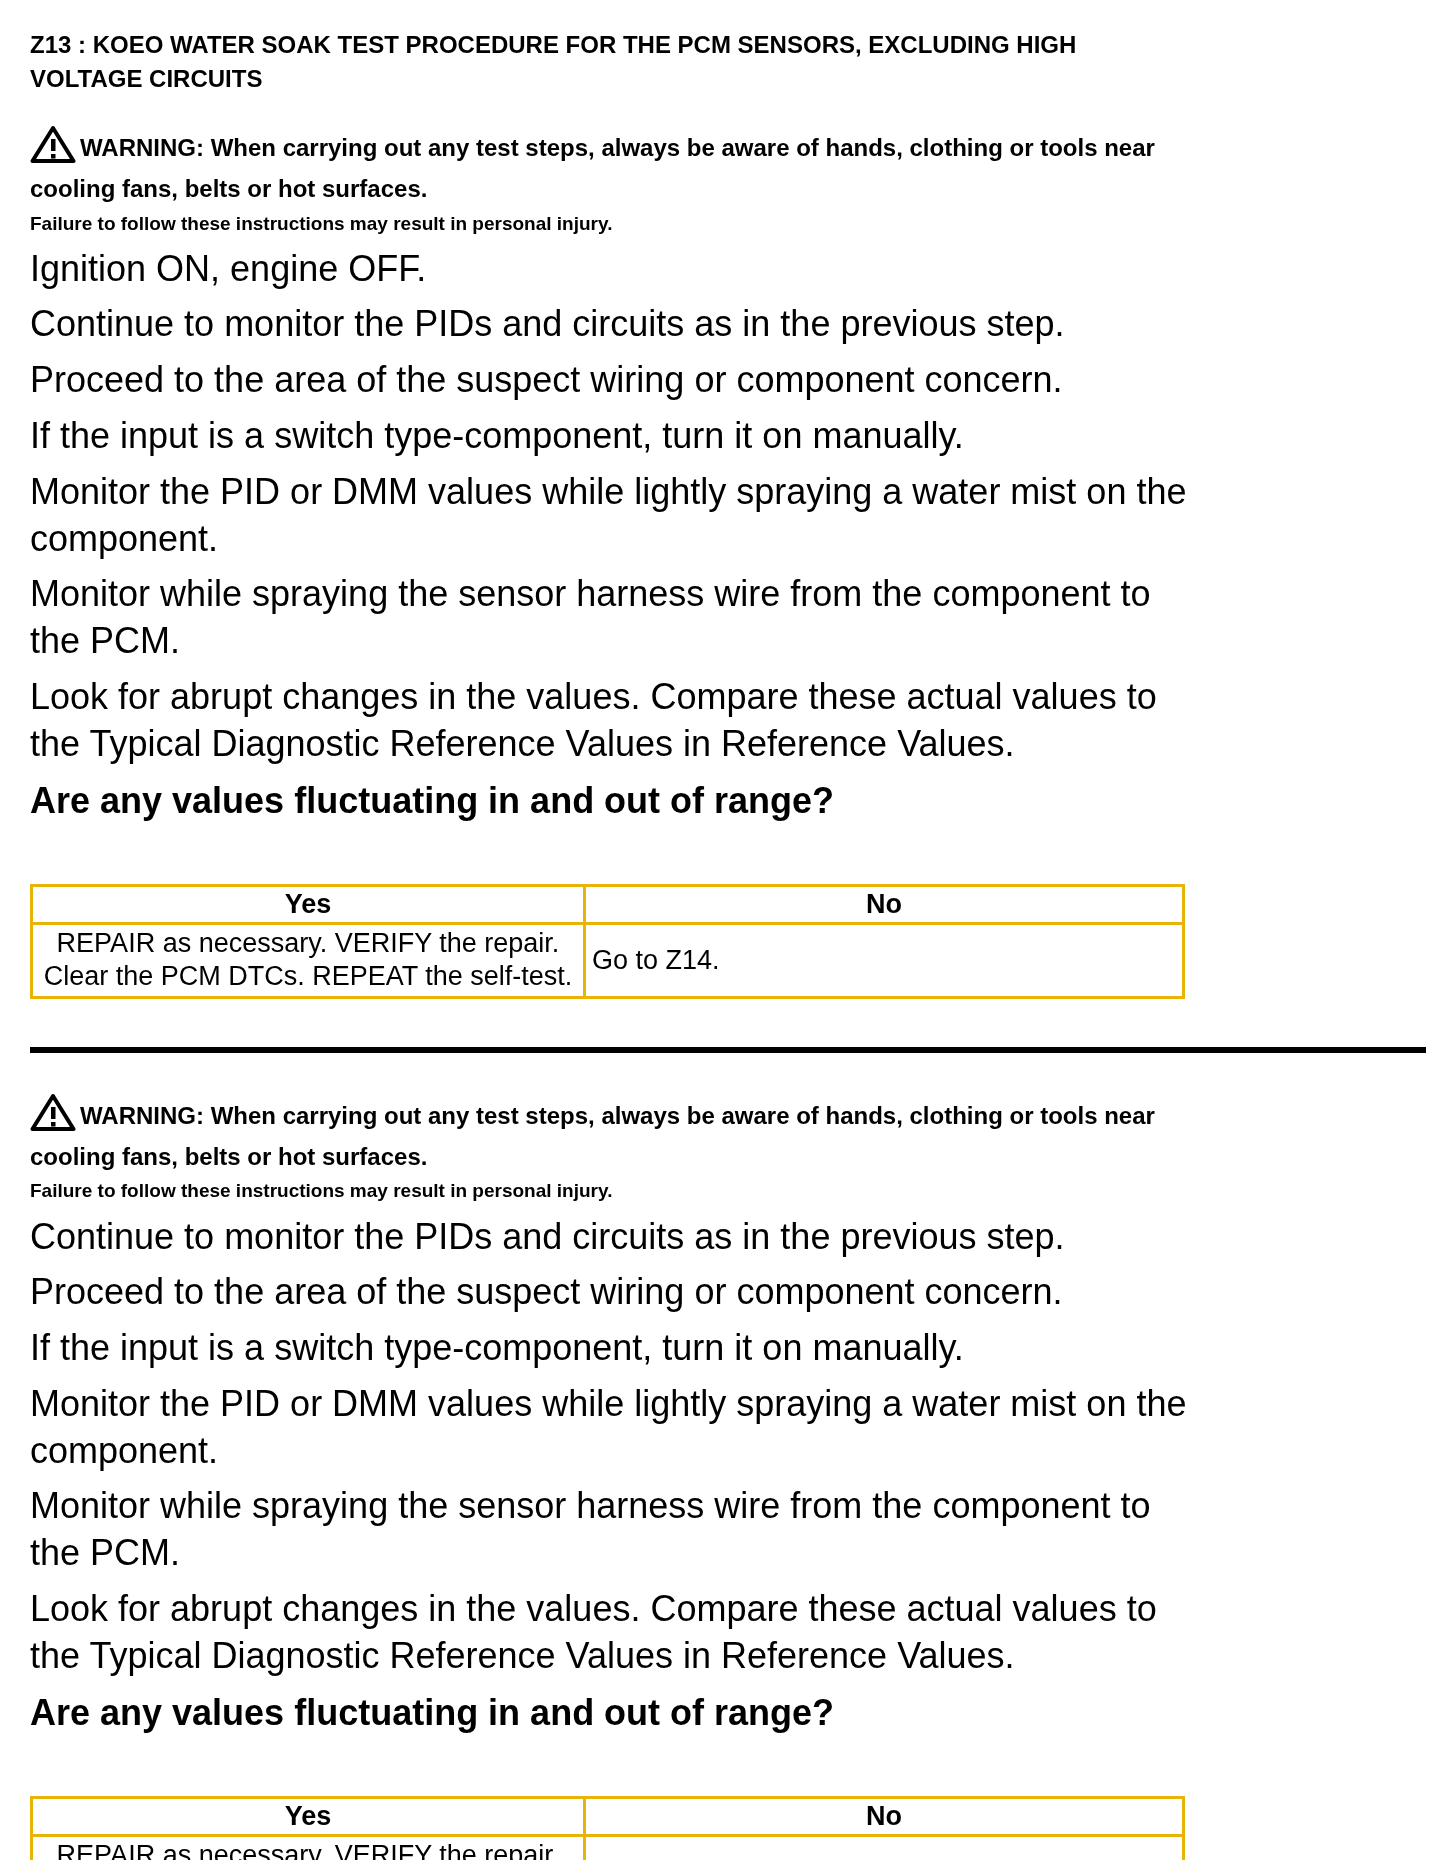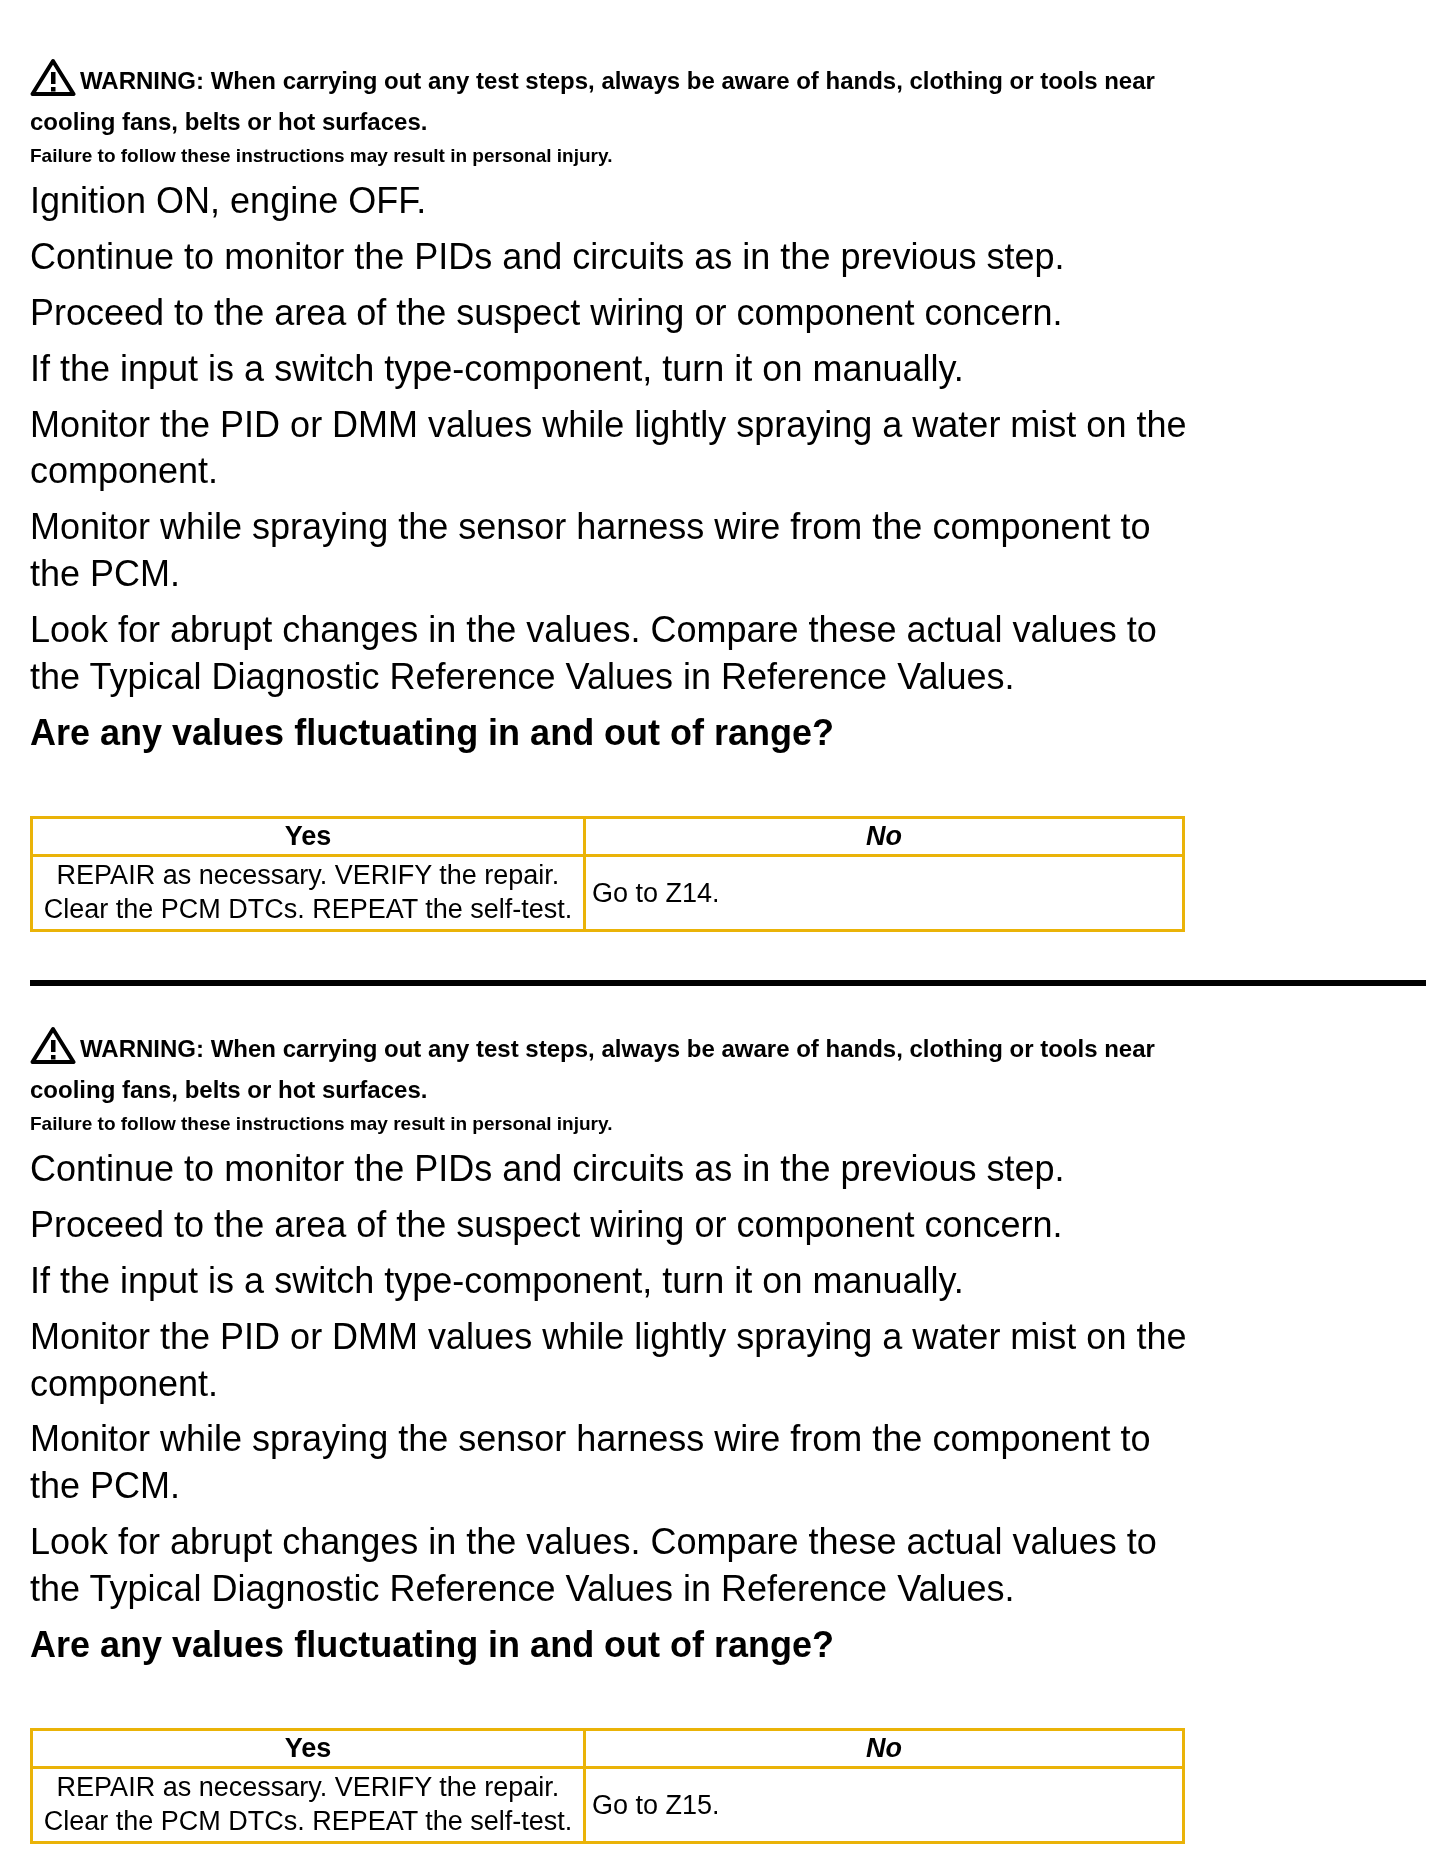--- a/index.html
+++ b/index.html
@@ -65,21 +65,21 @@
     border: 3px solid #eab308;
     font-size: 27px;
     padding: 2px 6px;
   }
   .result-table th {
     font-weight: bold;
     text-align: center;
     height: 38px;
   }
   .col-yes { width: 48%; }
-  .col-no  { width: 52%; font-style: italic; }
+  .col-no  { width: 52%; }
   .yes-cell {
     text-align: center;
     line-height: 1.25;
     padding: 3px 4px;
   }
   .no-cell {
     text-align: left;
     vertical-align: middle;
   }
   .section-divider {
@@ -92,20 +92,21 @@
     margin-top: 44px;
     margin-bottom: 0;
   }
 </style>
 </head>
 <body>
 
 <div class="page">
 
   <section class="section">
+    <h1 class="section-title">Z13 : KOEO WATER SOAK TEST PROCEDURE FOR THE PCM SENSORS, EXCLUDING HIGH VOLTAGE CIRCUITS</h1>
 
     <div class="warning-block">
       <span class="warning-icon-wrap">
         <svg width="46" height="40" viewBox="0 0 46 40" aria-hidden="true">
           <polygon points="23,3 43.5,36 2.5,36" fill="#ffffff" stroke="#000000" stroke-width="4" stroke-linejoin="round"></polygon>
           <rect x="21" y="14" width="4.5" height="12" fill="#000000"></rect>
           <rect x="21" y="29" width="4.5" height="4.5" fill="#000000"></rect>
         </svg>
       </span><span>WARNING: When carrying out any test steps, always be aware of hands, clothing or tools near cooling fans, belts or hot surfaces.</span>
       <div class="warning-failure">Failure to follow these instructions may result in personal injury.</div>

